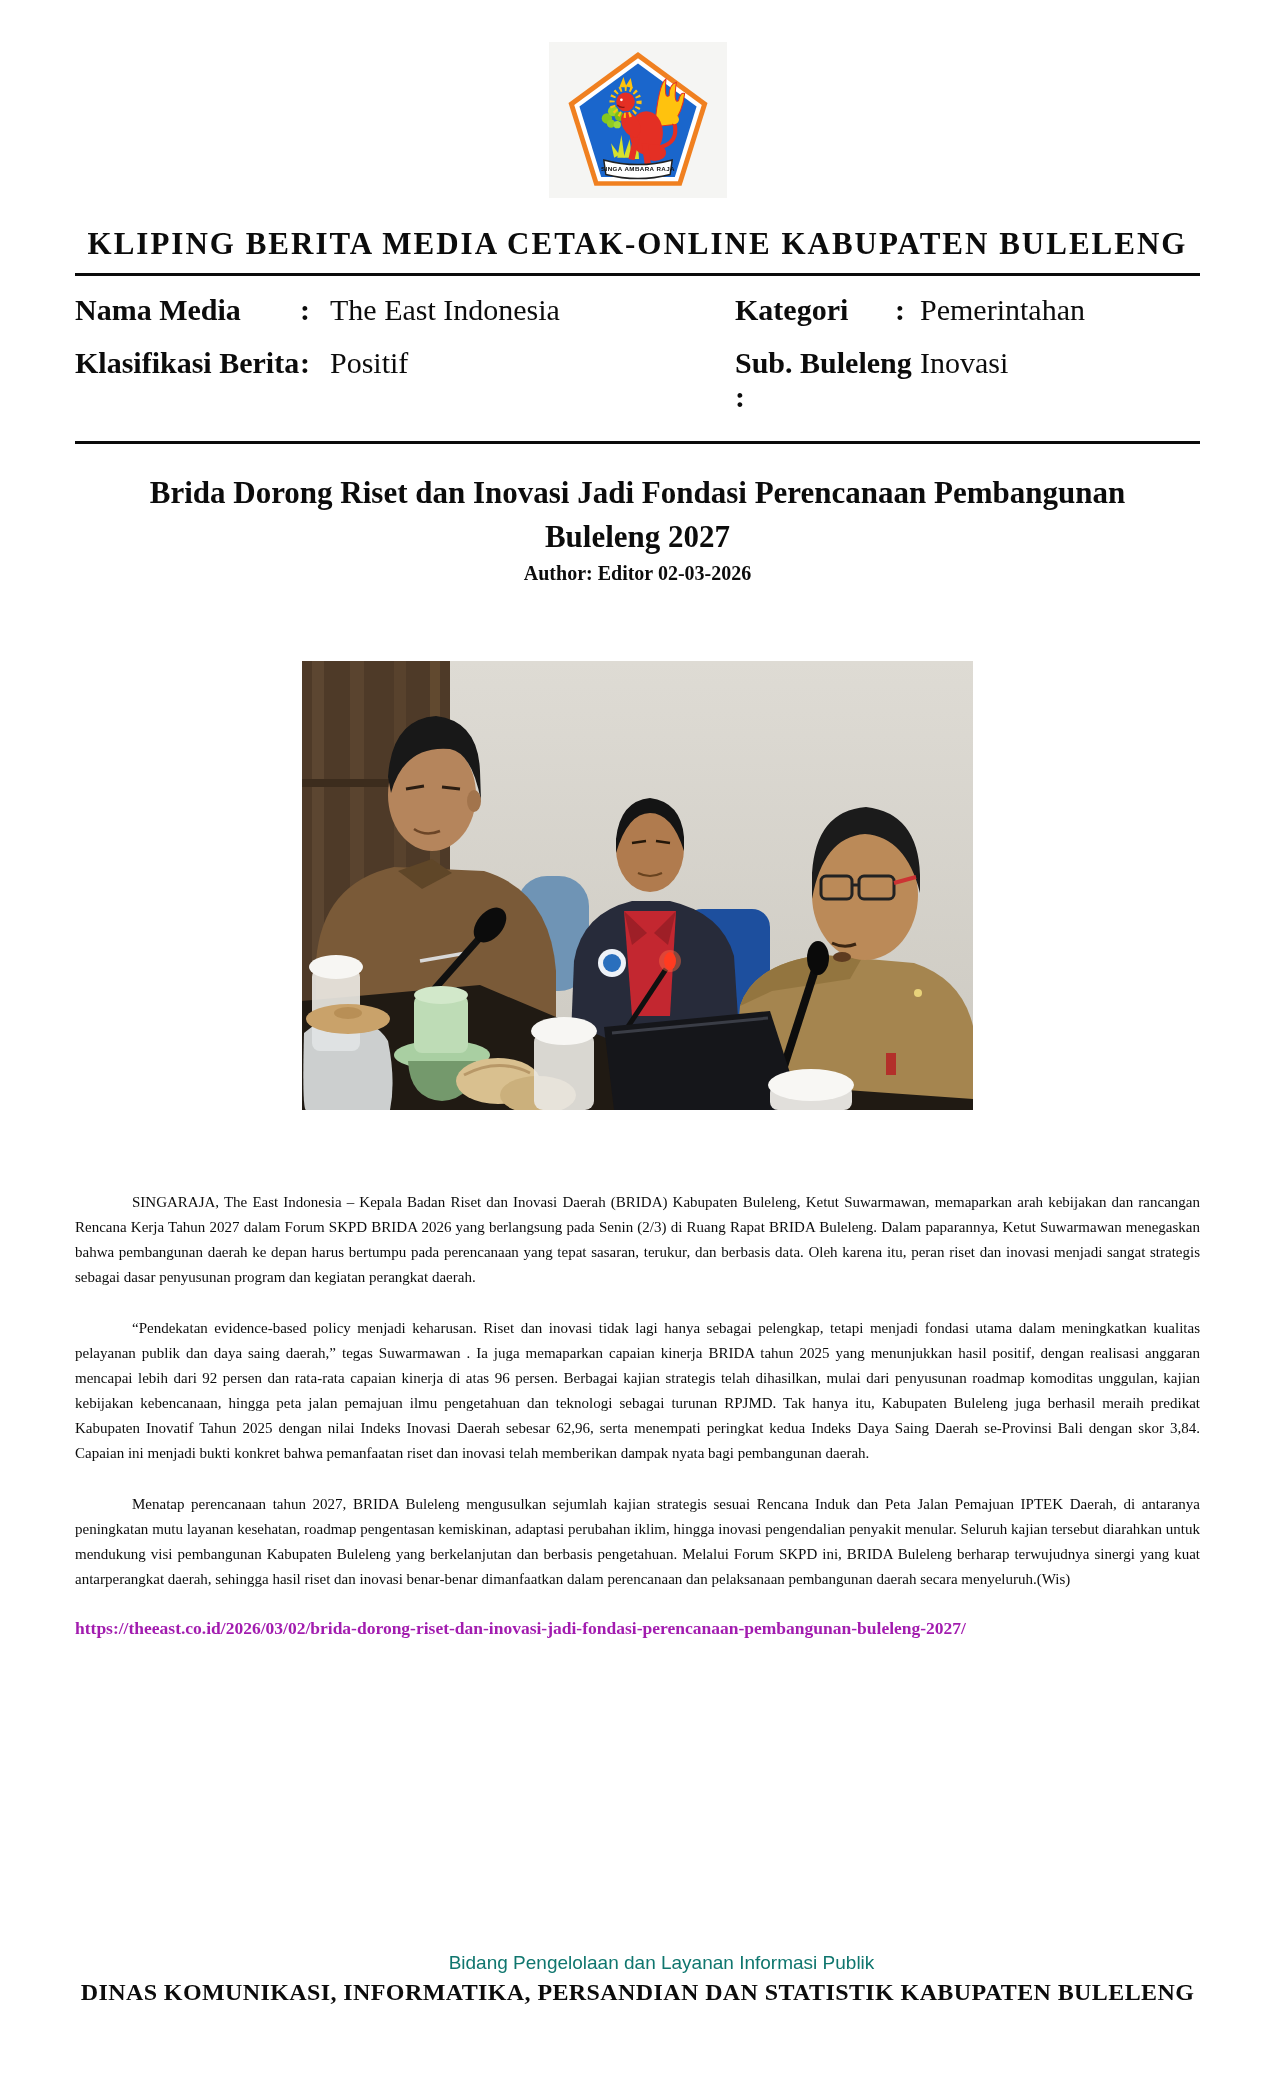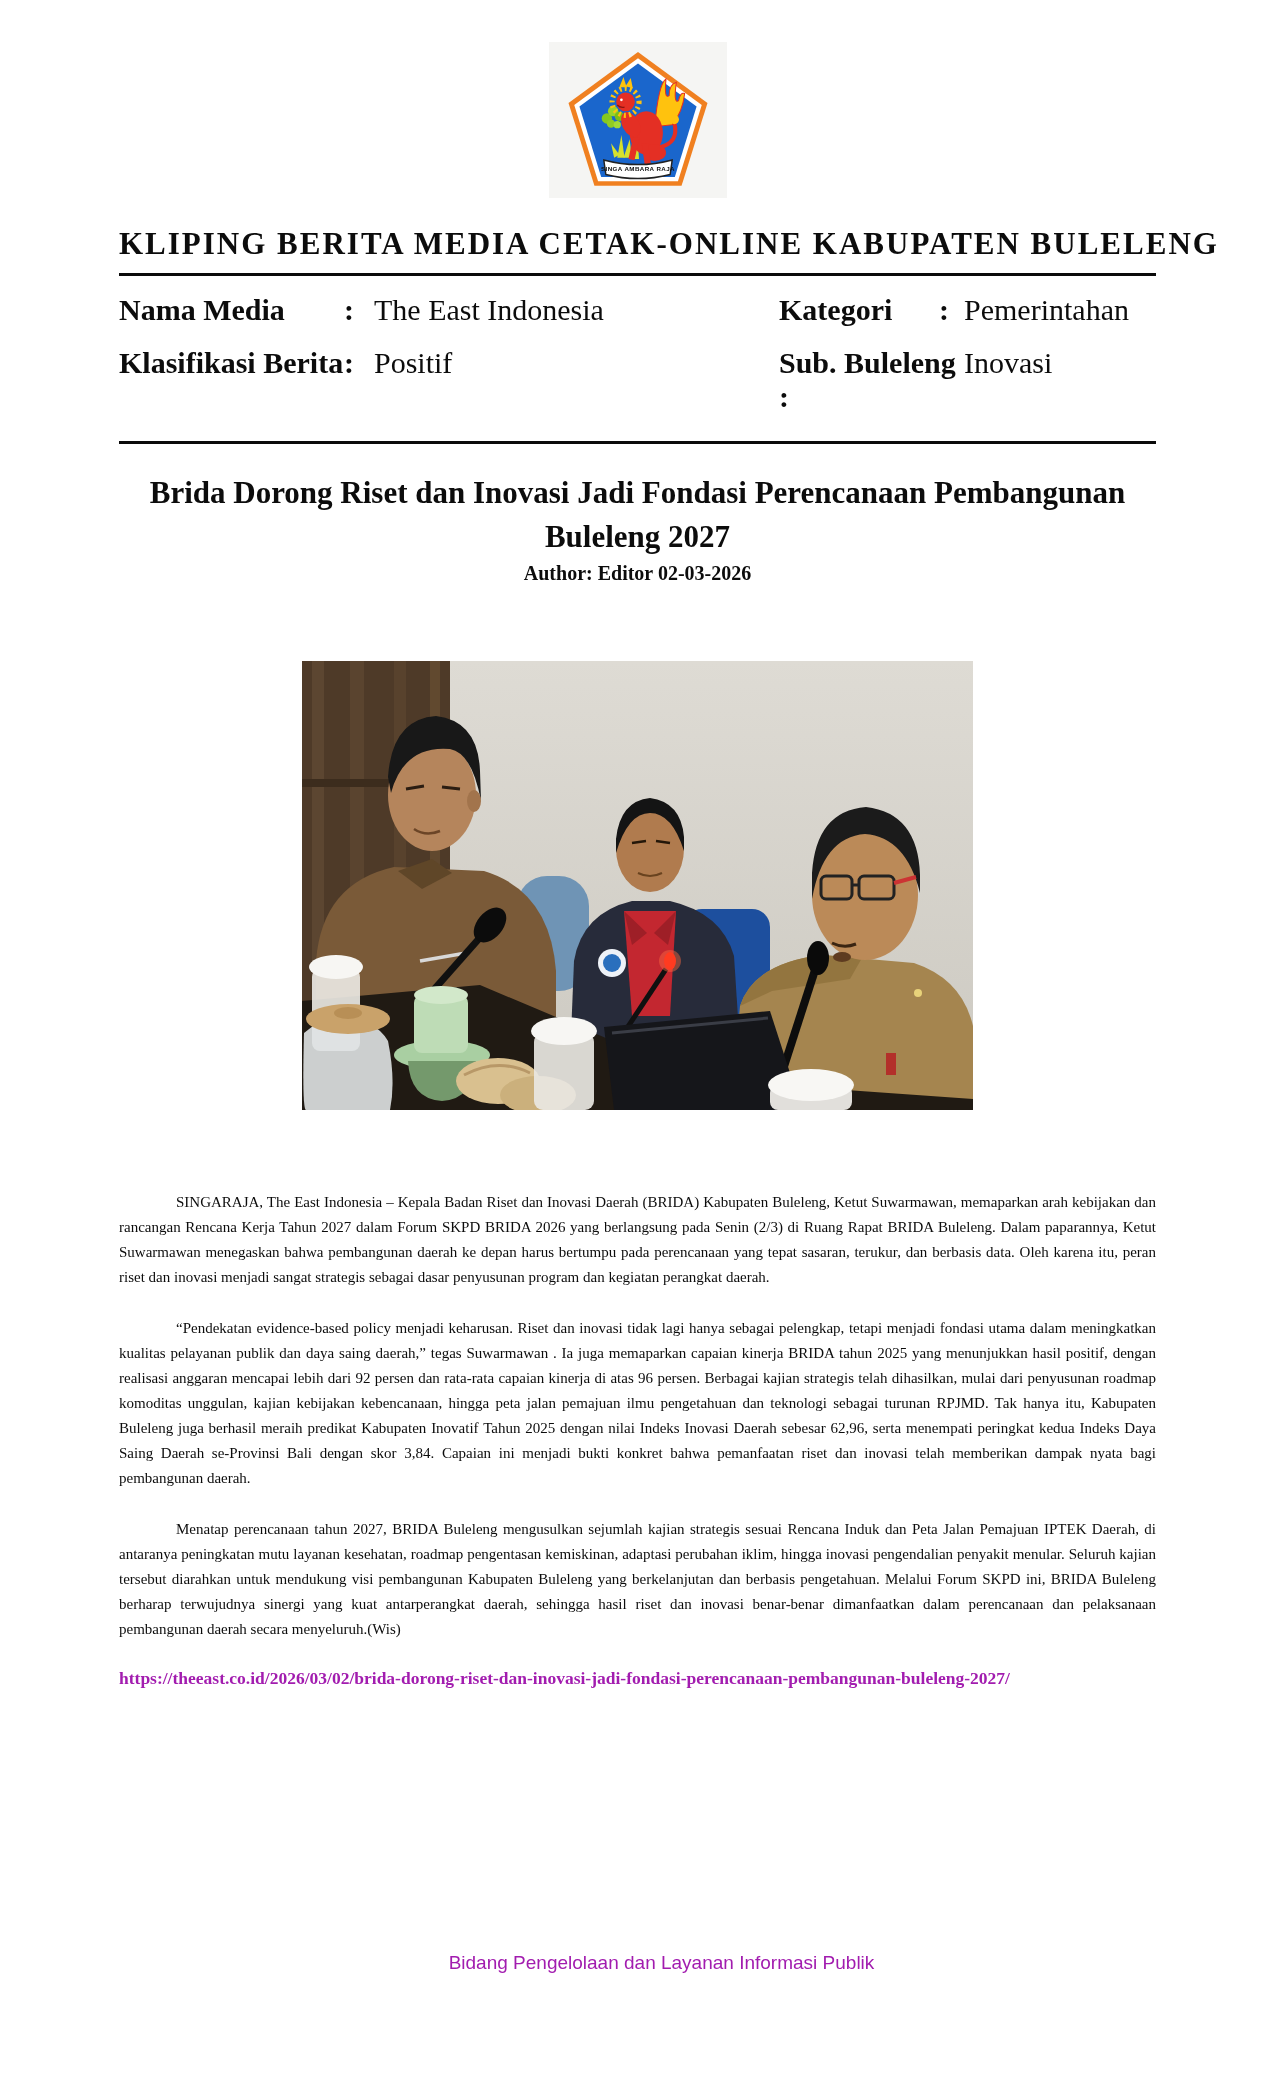--- a/index.html
+++ b/index.html
@@ -1,20 +1,20 @@
 <!DOCTYPE html>
 <html><head>
 <meta charset="utf-8">
 <style>
   html,body{margin:0;padding:0;}
   body{
     width:1275px;height:2100px;background:#ffffff;position:relative;
     font-family:"Liberation Serif", serif;color:#0c0c0c;overflow:hidden;
   }
-  .content{padding:0 119px;}
+  .content{padding:0 75px;}
   
   .logo-wrap{
     width:178px;height:156px;margin:42px auto 0;background:#f5f5f3;
     display:flex;align-items:center;justify-content:center;
   }
   
   .kliping-title{
     text-align:center;font-size:31px;font-weight:bold;letter-spacing:2px;
     margin-top:28px;white-space:nowrap;
   }
@@ -39,21 +39,21 @@
   .photo-frame{display:block;margin:76px auto 0;width:671px;height:449px;}
   .body-text{margin-top:80px;}
   .para{
     text-align:justify;font-size:15px;line-height:25px;text-indent:57px;
     margin:0 0 26px 0;
   }
   .para:last-child{margin-bottom:0;}
   .source-url{font-weight:bold;font-size:17.5px;margin-top:26px;color:#a21caf;text-decoration:none;display:block;}
   
   .footer{position:absolute;left:0;right:0;top:1952px;text-align:center;}
-  .footer-line1{font-family:"Liberation Sans", sans-serif;font-size:19px;color:#a21caf;padding-left:48px;}
+  .footer-line1{font-family:"Liberation Sans", sans-serif;font-size:19px;color:#0f766e;padding-left:48px;}
   .footer-line2{font-family:"Liberation Serif", serif;font-weight:bold;font-size:24px;letter-spacing:.4px;margin-top:5px;white-space:nowrap;}
 </style>
 </head>
 <body>
 
 <div class="content">
 
   <div class="logo-wrap">
     <svg width="146" height="140" viewBox="0 0 140 135">
 
@@ -252,13 +252,14 @@
     <p class="para">“Pendekatan evidence-based policy menjadi keharusan. Riset dan inovasi tidak lagi hanya sebagai pelengkap, tetapi menjadi fondasi utama dalam meningkatkan kualitas pelayanan publik dan daya saing daerah,” tegas Suwarmawan . Ia juga memaparkan capaian kinerja BRIDA tahun 2025 yang menunjukkan hasil positif, dengan realisasi anggaran mencapai lebih dari 92 persen dan rata-rata capaian kinerja di atas 96 persen. Berbagai kajian strategis telah dihasilkan, mulai dari penyusunan roadmap komoditas unggulan, kajian kebijakan kebencanaan, hingga peta jalan pemajuan ilmu pengetahuan dan teknologi sebagai turunan RPJMD. Tak hanya itu, Kabupaten Buleleng juga berhasil meraih predikat Kabupaten Inovatif Tahun 2025 dengan nilai Indeks Inovasi Daerah sebesar 62,96, serta menempati peringkat kedua Indeks Daya Saing Daerah se-Provinsi Bali dengan skor 3,84. Capaian ini menjadi bukti konkret bahwa pemanfaatan riset dan inovasi telah memberikan dampak nyata bagi pembangunan daerah.</p>
     <p class="para">Menatap perencanaan tahun 2027, BRIDA Buleleng mengusulkan sejumlah kajian strategis sesuai Rencana Induk dan Peta Jalan Pemajuan IPTEK Daerah, di antaranya peningkatan mutu layanan kesehatan, roadmap pengentasan kemiskinan, adaptasi perubahan iklim, hingga inovasi pengendalian penyakit menular. Seluruh kajian tersebut diarahkan untuk mendukung visi pembangunan Kabupaten Buleleng yang berkelanjutan dan berbasis pengetahuan. Melalui Forum SKPD ini, BRIDA Buleleng berharap terwujudnya sinergi yang kuat antarperangkat daerah, sehingga hasil riset dan inovasi benar-benar dimanfaatkan dalam perencanaan dan pelaksanaan pembangunan daerah secara menyeluruh.(Wis)</p>
   </div>
 
   <a class="source-url" href="#">https://theeast.co.id/2026/03/02/brida-dorong-riset-dan-inovasi-jadi-fondasi-perencanaan-pembangunan-buleleng-2027/</a>
 
 </div>
 
 <div class="footer">
   <div class="footer-line1">Bidang Pengelolaan dan Layanan Informasi Publik</div>
+  <div class="footer-line2">DINAS KOMUNIKASI, INFORMATIKA, PERSANDIAN DAN STATISTIK KABUPATEN BULELENG</div>
 </div>
 
 </body></html>

